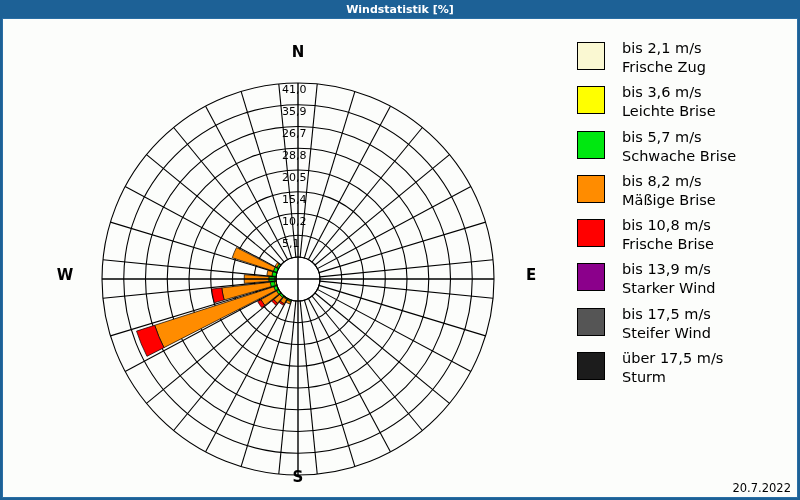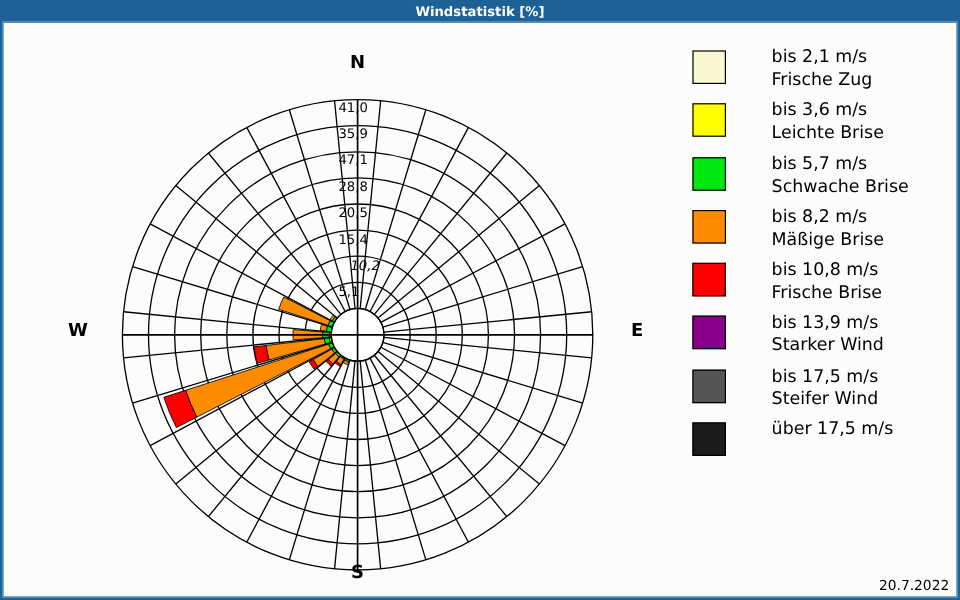--- a/index.html
+++ b/index.html
@@ -47,21 +47,20 @@
     position:absolute;
     font-size:11px;color:#000;
     text-align:right;white-space:nowrap;
   }
   #legend{
     position:absolute;left:574px;top:20px;width:215px;
   }
   .legrow{
     display:flex;align-items:flex-start;
     margin-bottom:6px;
-    gap:21px;
   }
   .swatch{
     width:28px;height:28px;
     border:1px solid #000;
     box-sizing:border-box;
     flex:0 0 auto;
     margin-top:3px;
   }
   .legtext{
     margin-left:17px;
@@ -166,25 +165,25 @@
           </g>
         </svg>
 
       <div class="compass" id="c-n">N</div>
       <div class="compass" id="c-s">S</div>
       <div class="compass" id="c-w">W</div>
       <div class="compass" id="c-e">E</div>
 
       <div id="rticks">
           <div class="rtick" style="left: 279px; top: 218px;">5,1</div>
-          <div class="rtick" style="left: 289px; top: 196px; font-style: italic;">10,2</div>
+          <div class="rtick" style="left: 279px; top: 196px;">10,2</div>
           <div class="rtick" style="left: 279px; top: 174px;">15,4</div>
           <div class="rtick" style="left: 279px; top: 152px;">20,5</div>
           <div class="rtick" style="left: 279px; top: 130px;">28,8</div>
-          <div class="rtick" style="left: 279px; top: 108px;">47,1</div>
+          <div class="rtick" style="left: 279px; top: 108px;">26,7</div>
           <div class="rtick" style="left: 279px; top: 86px;">35,9</div>
           <div class="rtick" style="left: 279px; top: 64px;">41,0</div>
         </div>
     </div>
 
     <div id="legend">
         <div class="legrow">
           <div class="swatch" style="background: rgb(250, 248, 210);"></div>
           <div class="legtext">
             <span class="l1">bis 2,1 m/s</span>
@@ -230,20 +229,21 @@
           <div class="swatch" style="background: rgb(85, 85, 85);"></div>
           <div class="legtext">
             <span class="l1">bis 17,5 m/s</span>
             <span class="l2">Steifer Wind</span>
           </div>
         </div>
         <div class="legrow">
           <div class="swatch" style="background: rgb(28, 28, 28);"></div>
           <div class="legtext">
             <span class="l1">über 17,5 m/s</span>
+            <span class="l2">Sturm</span>
           </div>
         </div>
       </div>
 
     <div id="datestamp">20.7.2022</div>
 
   </div>
 </div>
 
 </body></html>

